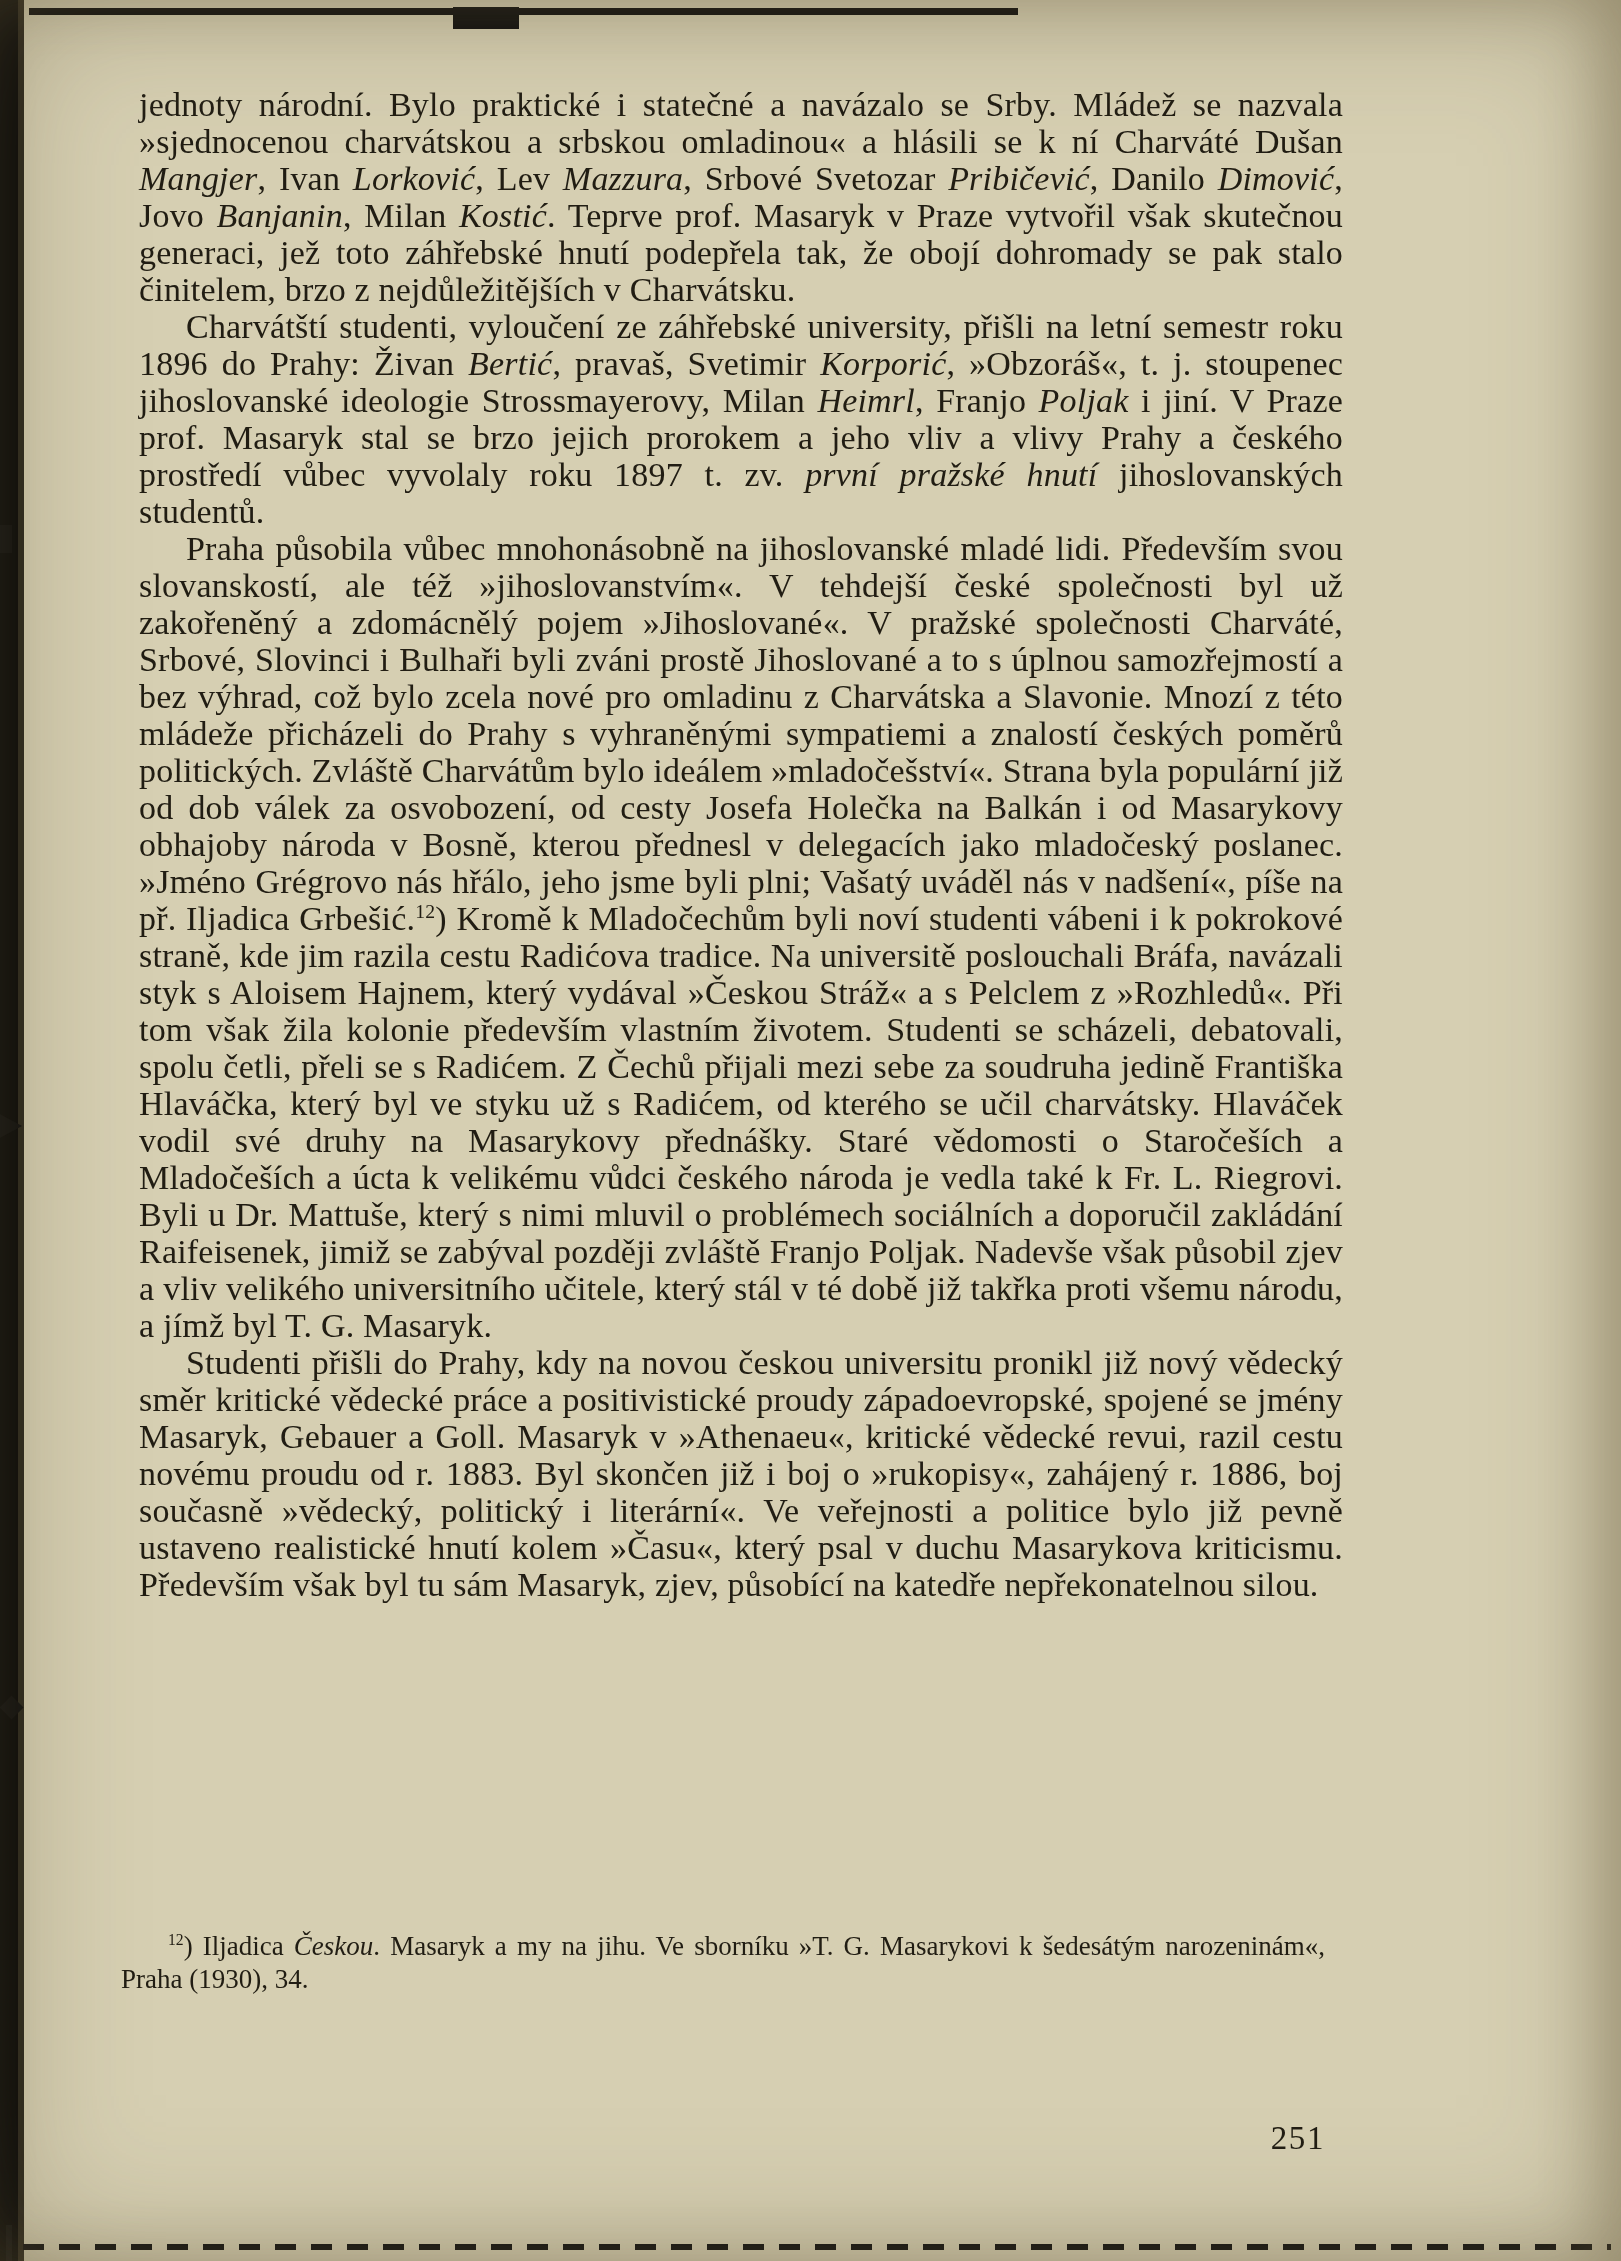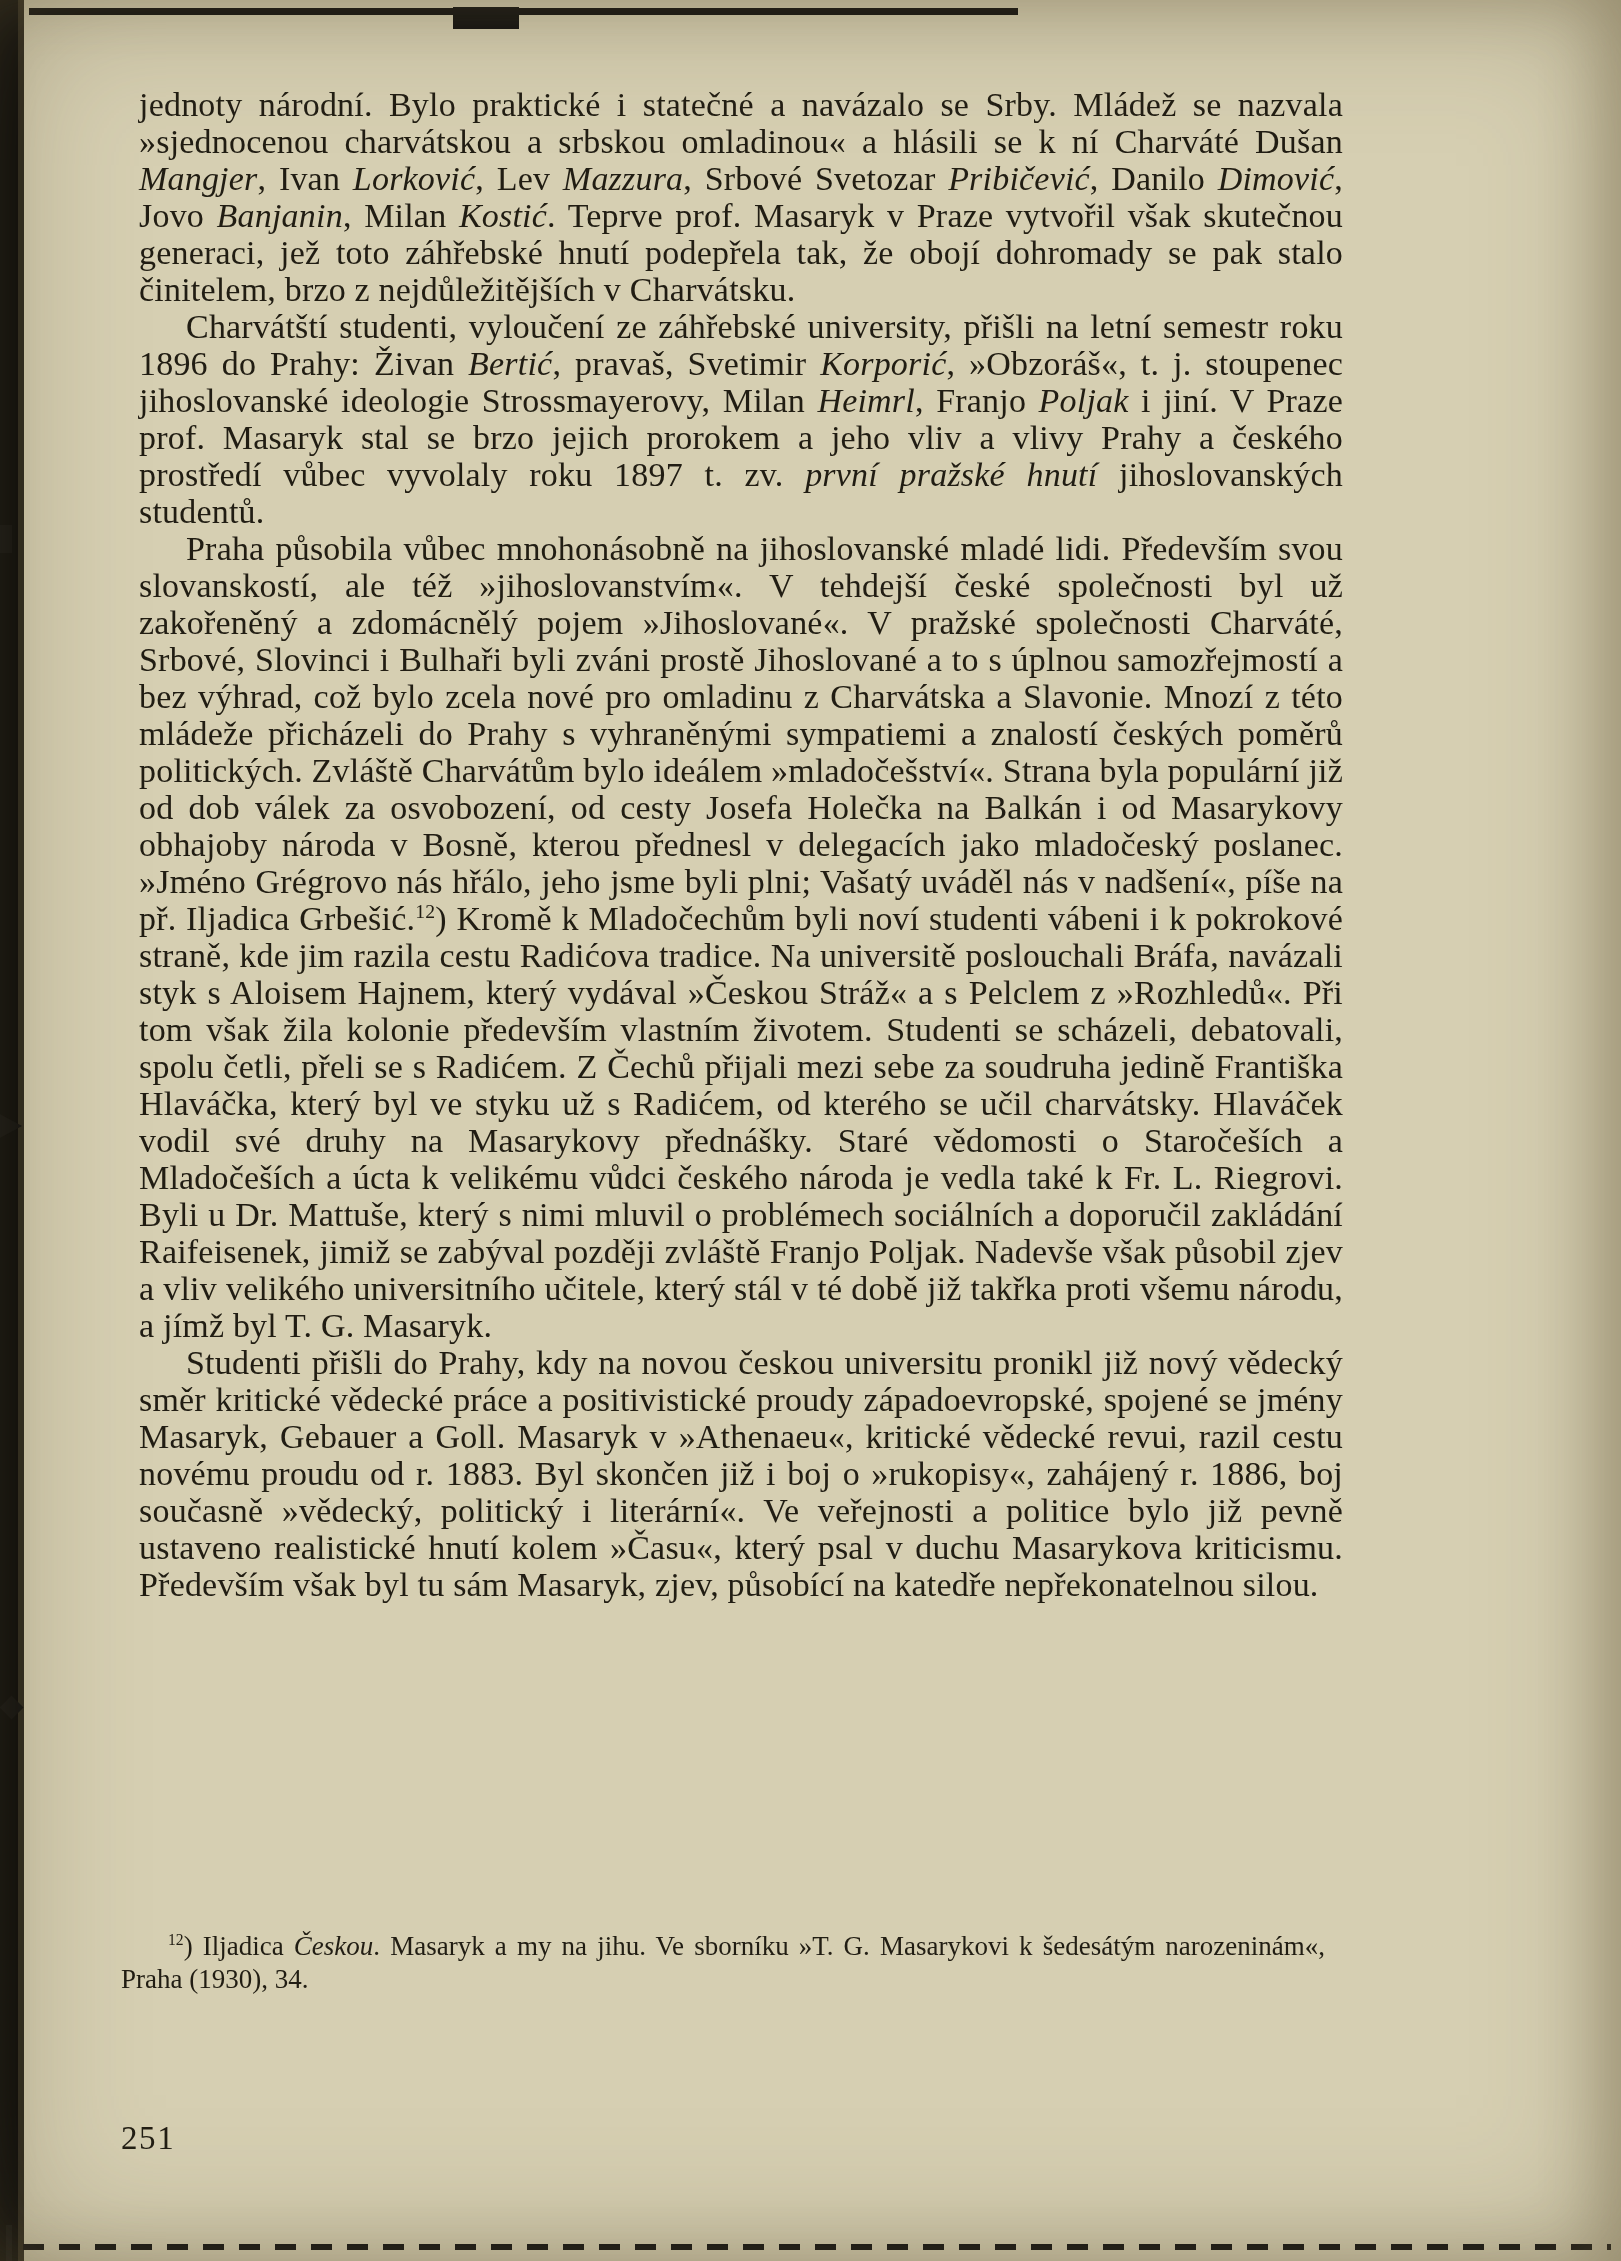--- a/index.html
+++ b/index.html
@@ -60,21 +60,21 @@
   .para.indent { text-indent: 47px; }
   sup { font-size: 58%; line-height: 0; vertical-align: super; font-family: Liberation Serif, serif; }
   i { font-style: italic; }
   .footnote {
     position: absolute; left: 121px; top: 1930px; width: 1204px;
     font-size: 27px; line-height: 33px; text-align: justify;
   }
   .footnote p { margin: 0; text-indent: 47px; }
   .page-number {
     position: absolute; left: 121px; top: 2120px; width: 1204px;
-    text-align: left; font-size: 33px; letter-spacing: 1.6px;
+    text-align: right; font-size: 33px; letter-spacing: 1.6px;
   }
 </style>
 </head>
 <body>
 
 <div>
   <div class="binding-bar"></div>
   <div class="top-rule"></div>
   <div class="top-rule-tick"></div>
   <div class="margin-mark-1"></div>

